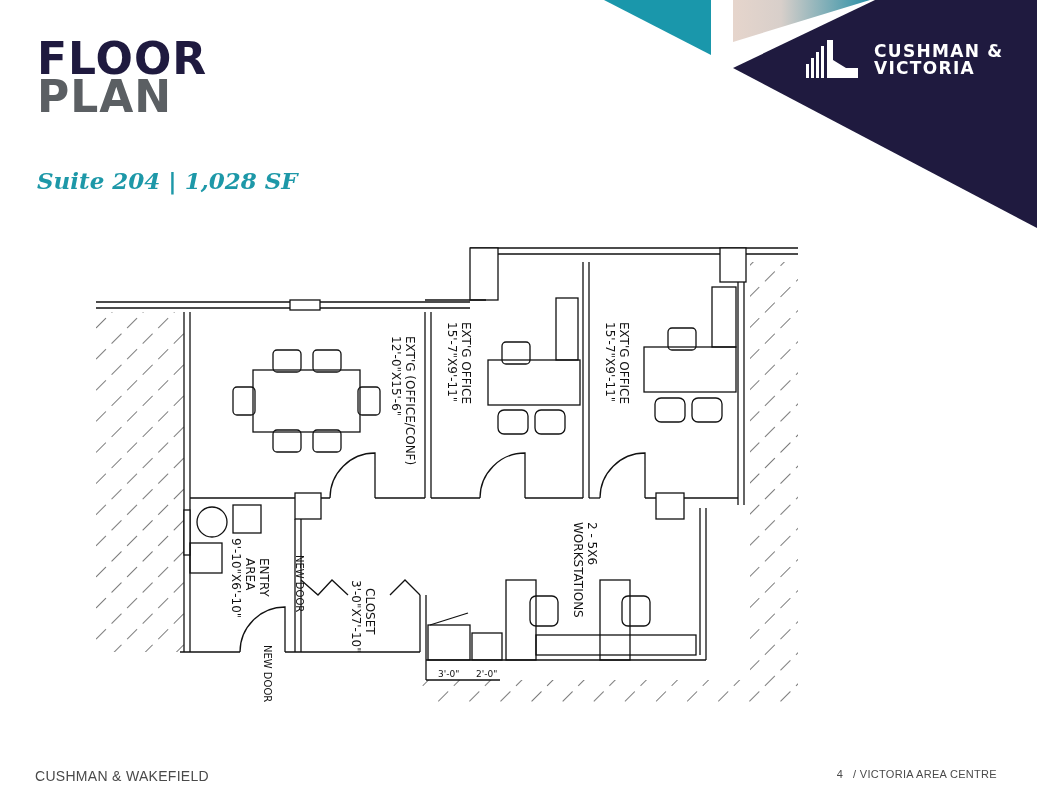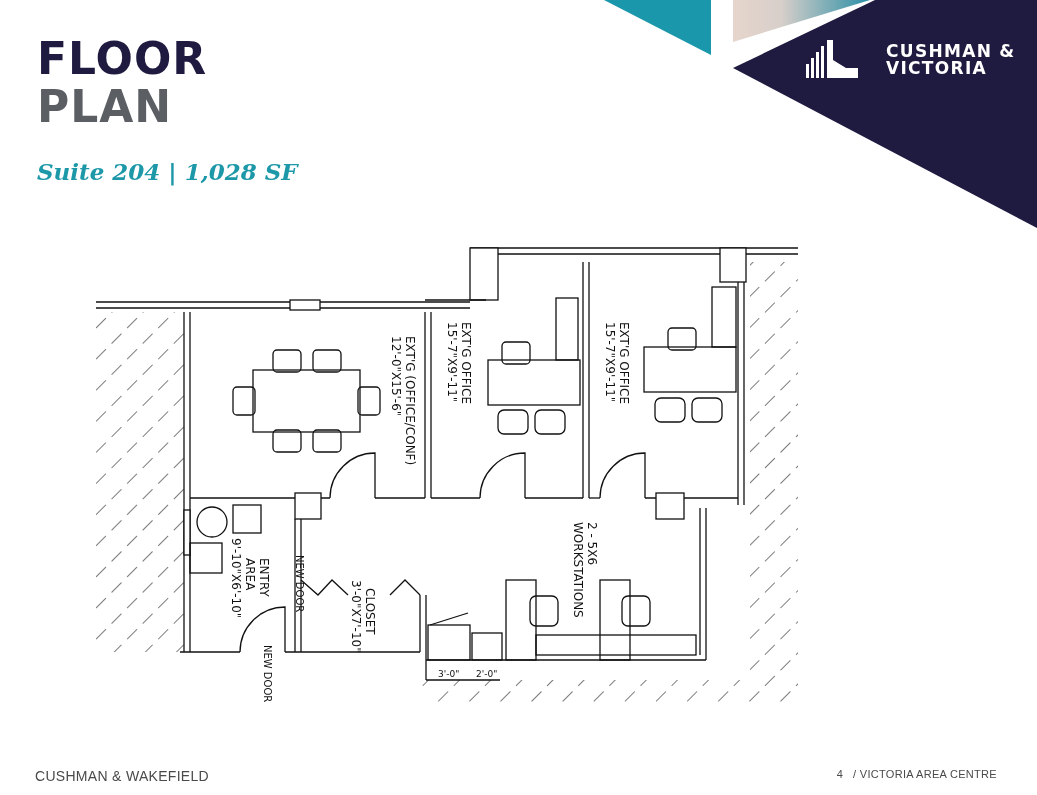--- a/index.html
+++ b/index.html
@@ -1,21 +1,21 @@
 <!DOCTYPE html>
 <html><head>
 <meta charset="utf-8">
 <style>
   html, body { margin:0; padding:0; }
   body { width:1037px; height:795px; position:relative; overflow:hidden; background:#ffffff; font-family:"Liberation Sans", sans-serif; }
   .title-line1 { position:absolute; left:37px; top:36px; font-family:"DejaVu Sans", sans-serif; font-weight:bold; font-size:44px; letter-spacing:1px; color:#1f1a3f; line-height:46px; }
-  .title-line2 { position:absolute; left:37px; top:84px; font-family:"DejaVu Sans", sans-serif; font-weight:bold; font-size:44px; letter-spacing:1px; color:#5b5f63; line-height:46px; }
-  .subtitle { position:absolute; left:37px; top:158px; font-family:"DejaVu Serif", serif; font-style:italic; font-weight:bold; font-size:23px; color:#1d98a8; }
+  .title-line2 { position:absolute; left:37px; top:74px; font-family:"DejaVu Sans", sans-serif; font-weight:bold; font-size:44px; letter-spacing:1px; color:#5b5f63; line-height:46px; }
+  .subtitle { position:absolute; left:37px; top:167px; font-family:"DejaVu Serif", serif; font-style:italic; font-weight:bold; font-size:23px; color:#1d98a8; }
   .deco { position:absolute; left:0; top:0; }
-  .logo { position:absolute; left:806px; top:40px; display:flex; align-items:center; gap:24px;justify-content:space-between; }
+  .logo { position:absolute; left:806px; top:40px; display:flex; align-items:center; gap:12px;justify-content:space-between; }
   .logo-text { font-family:"DejaVu Sans", sans-serif; font-weight:bold; color:#ffffff; font-size:17px; line-height:17px; letter-spacing:1.3px; }
   .footer-left { position:absolute; left:35px; top:768px; font-size:14px; color:#4a4a4a; letter-spacing:0.3px; }
   .footer-right { position:absolute; right:40px; top:768px; font-size:11px; color:#4a4a4a; letter-spacing:0.3px; }
   .footer-right .pg { margin-right:10px; }
   .plan { position:absolute; left:90px; top:240px; }
   .lbl { font-family:"DejaVu Sans", sans-serif; font-size:12px; fill:#111; }
 </style>
 </head>
 <body>
 

